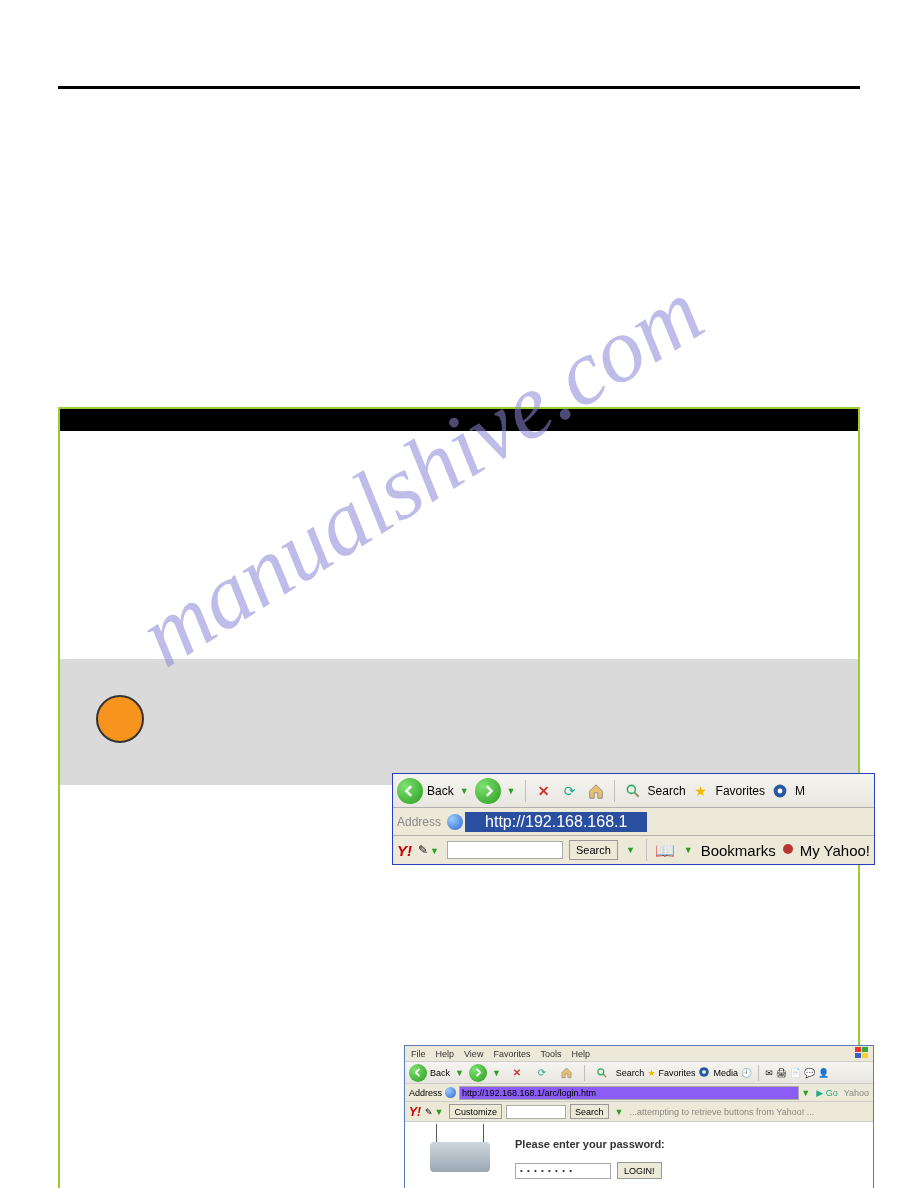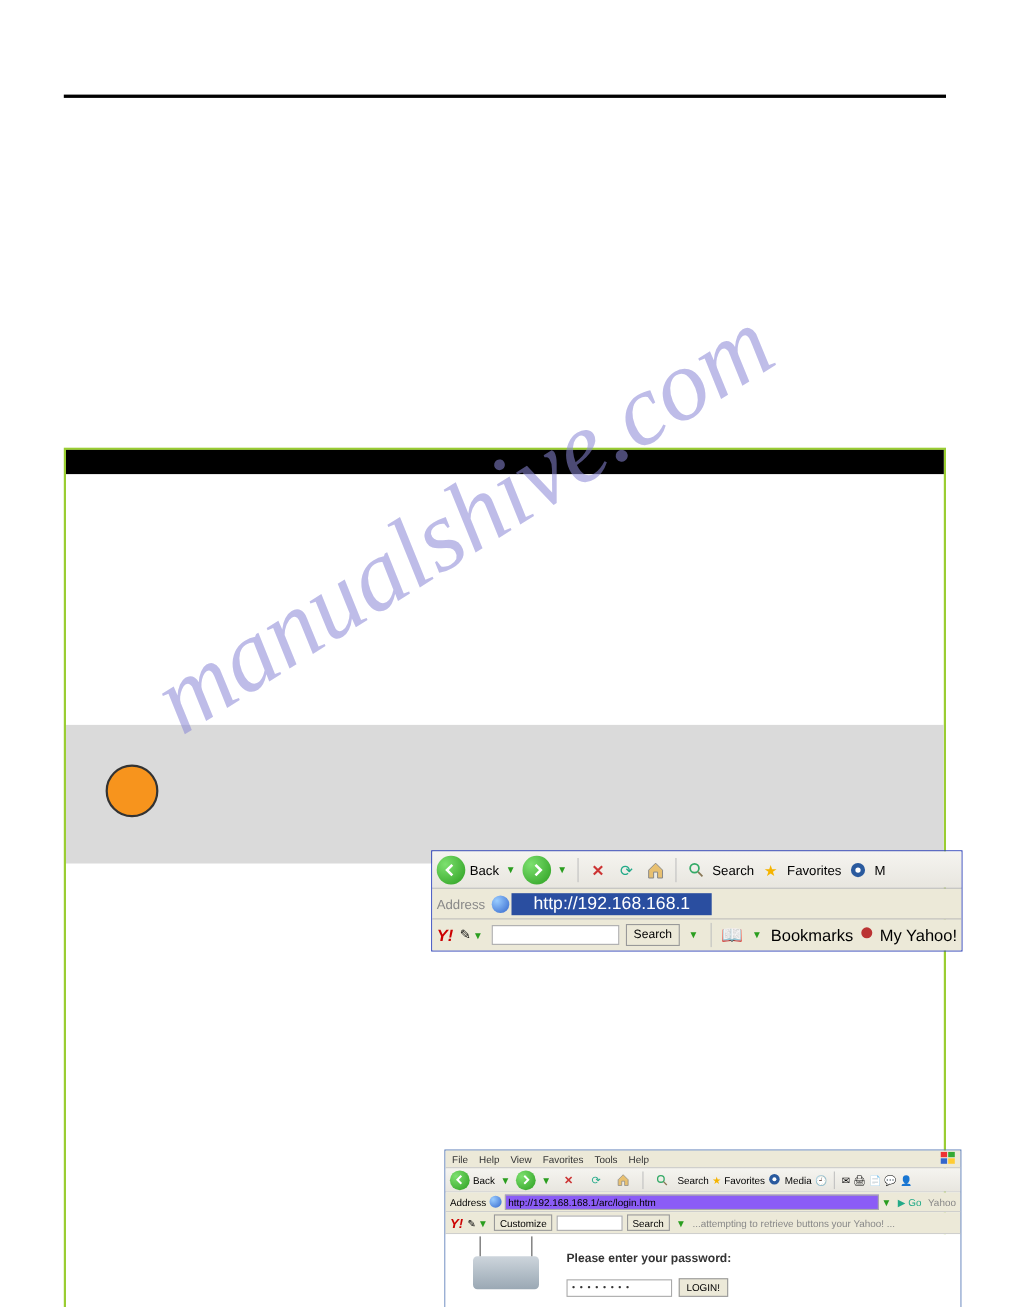--- a/index.html
+++ b/index.html
@@ -214,21 +214,21 @@
           <span class="go-btn">▶ <span>Go</span></span>
           <span class="links-lbl">Yahoo</span>
         </div>
         <div class="mini-y">
           <span class="y-logo" style="font-size:12px;">Y!</span>
           <span>✎<span class="caret">▼</span></span>
           <button class="mini-btn">Customize</button>
           <span class="mini-search-box"></span>
           <button class="mini-btn">Search</button>
           <span class="caret">▼</span>
-          <span style="color:#888;">...attempting to retrieve buttons your Yahoo! ...</span>
+          <span style="color:#888;">...attempting to retrieve buttons from Yahoo! ...</span>
         </div>
         <div class="login-content">
           <div class="router-img">
             <div class="router-body">
               <span class="antenna l"></span>
               <span class="antenna r"></span>
             </div>
           </div>
           <div class="login-right">
             <div class="login-h">Please enter your password:</div>

